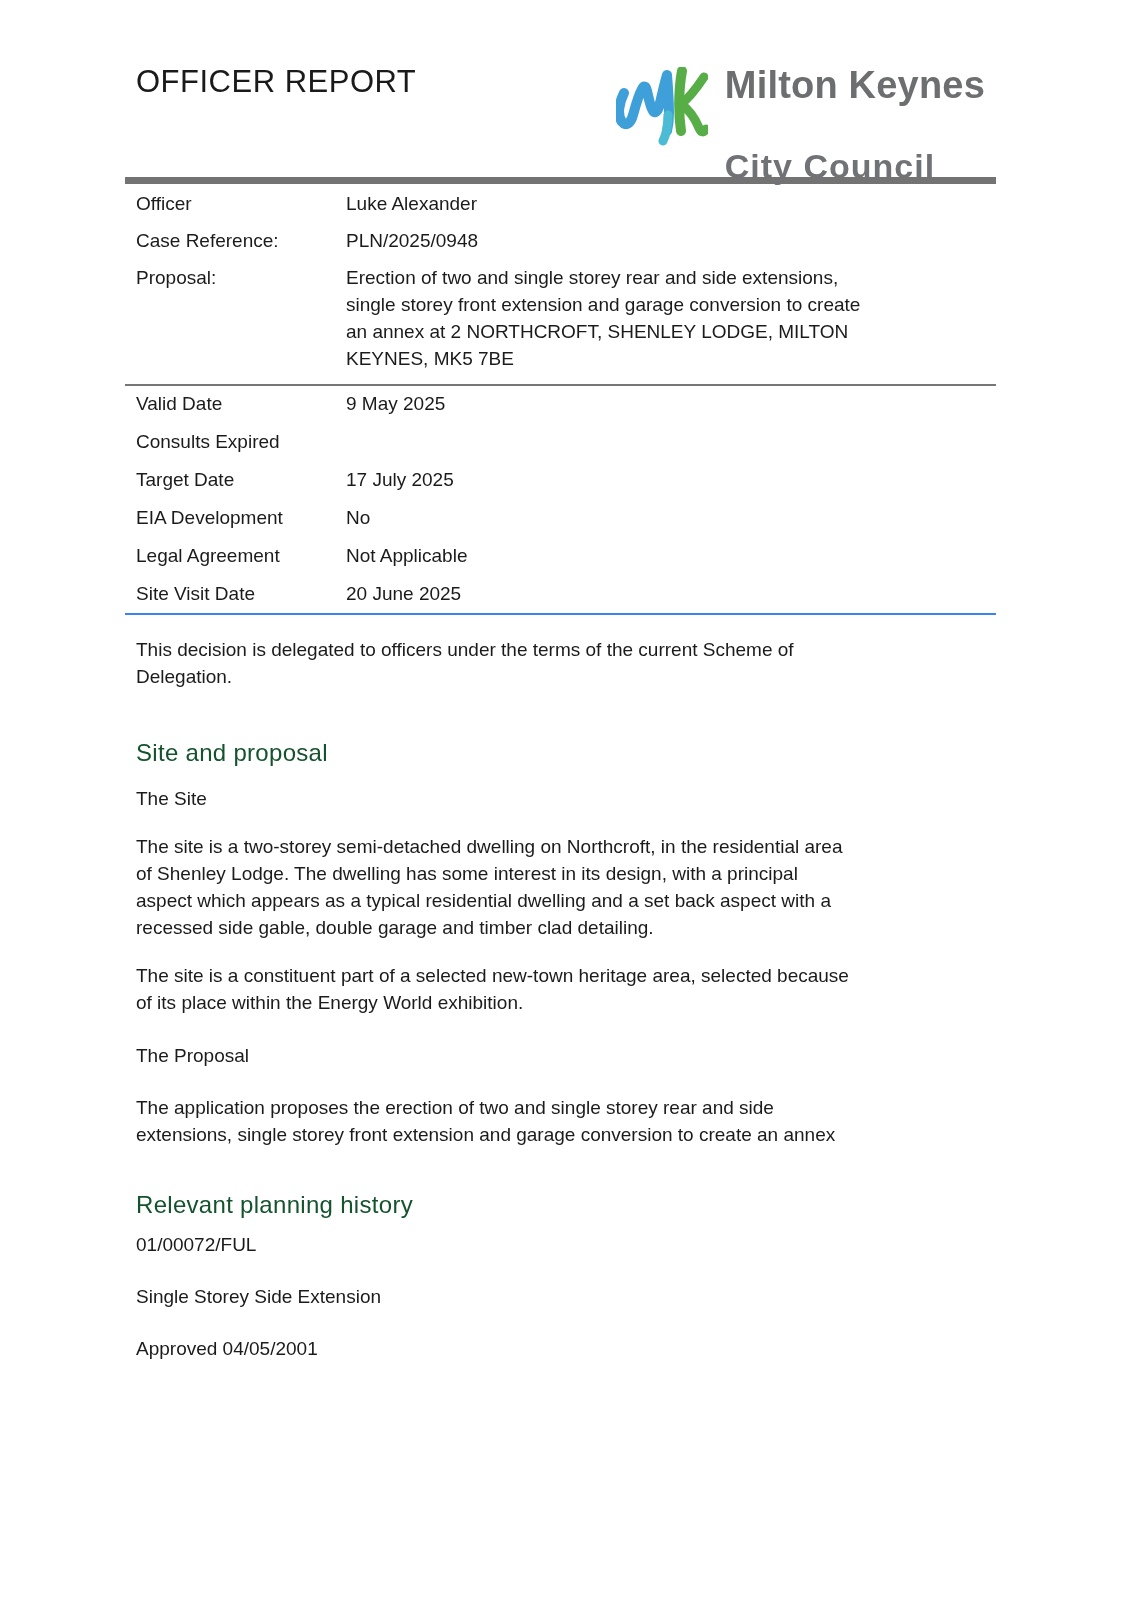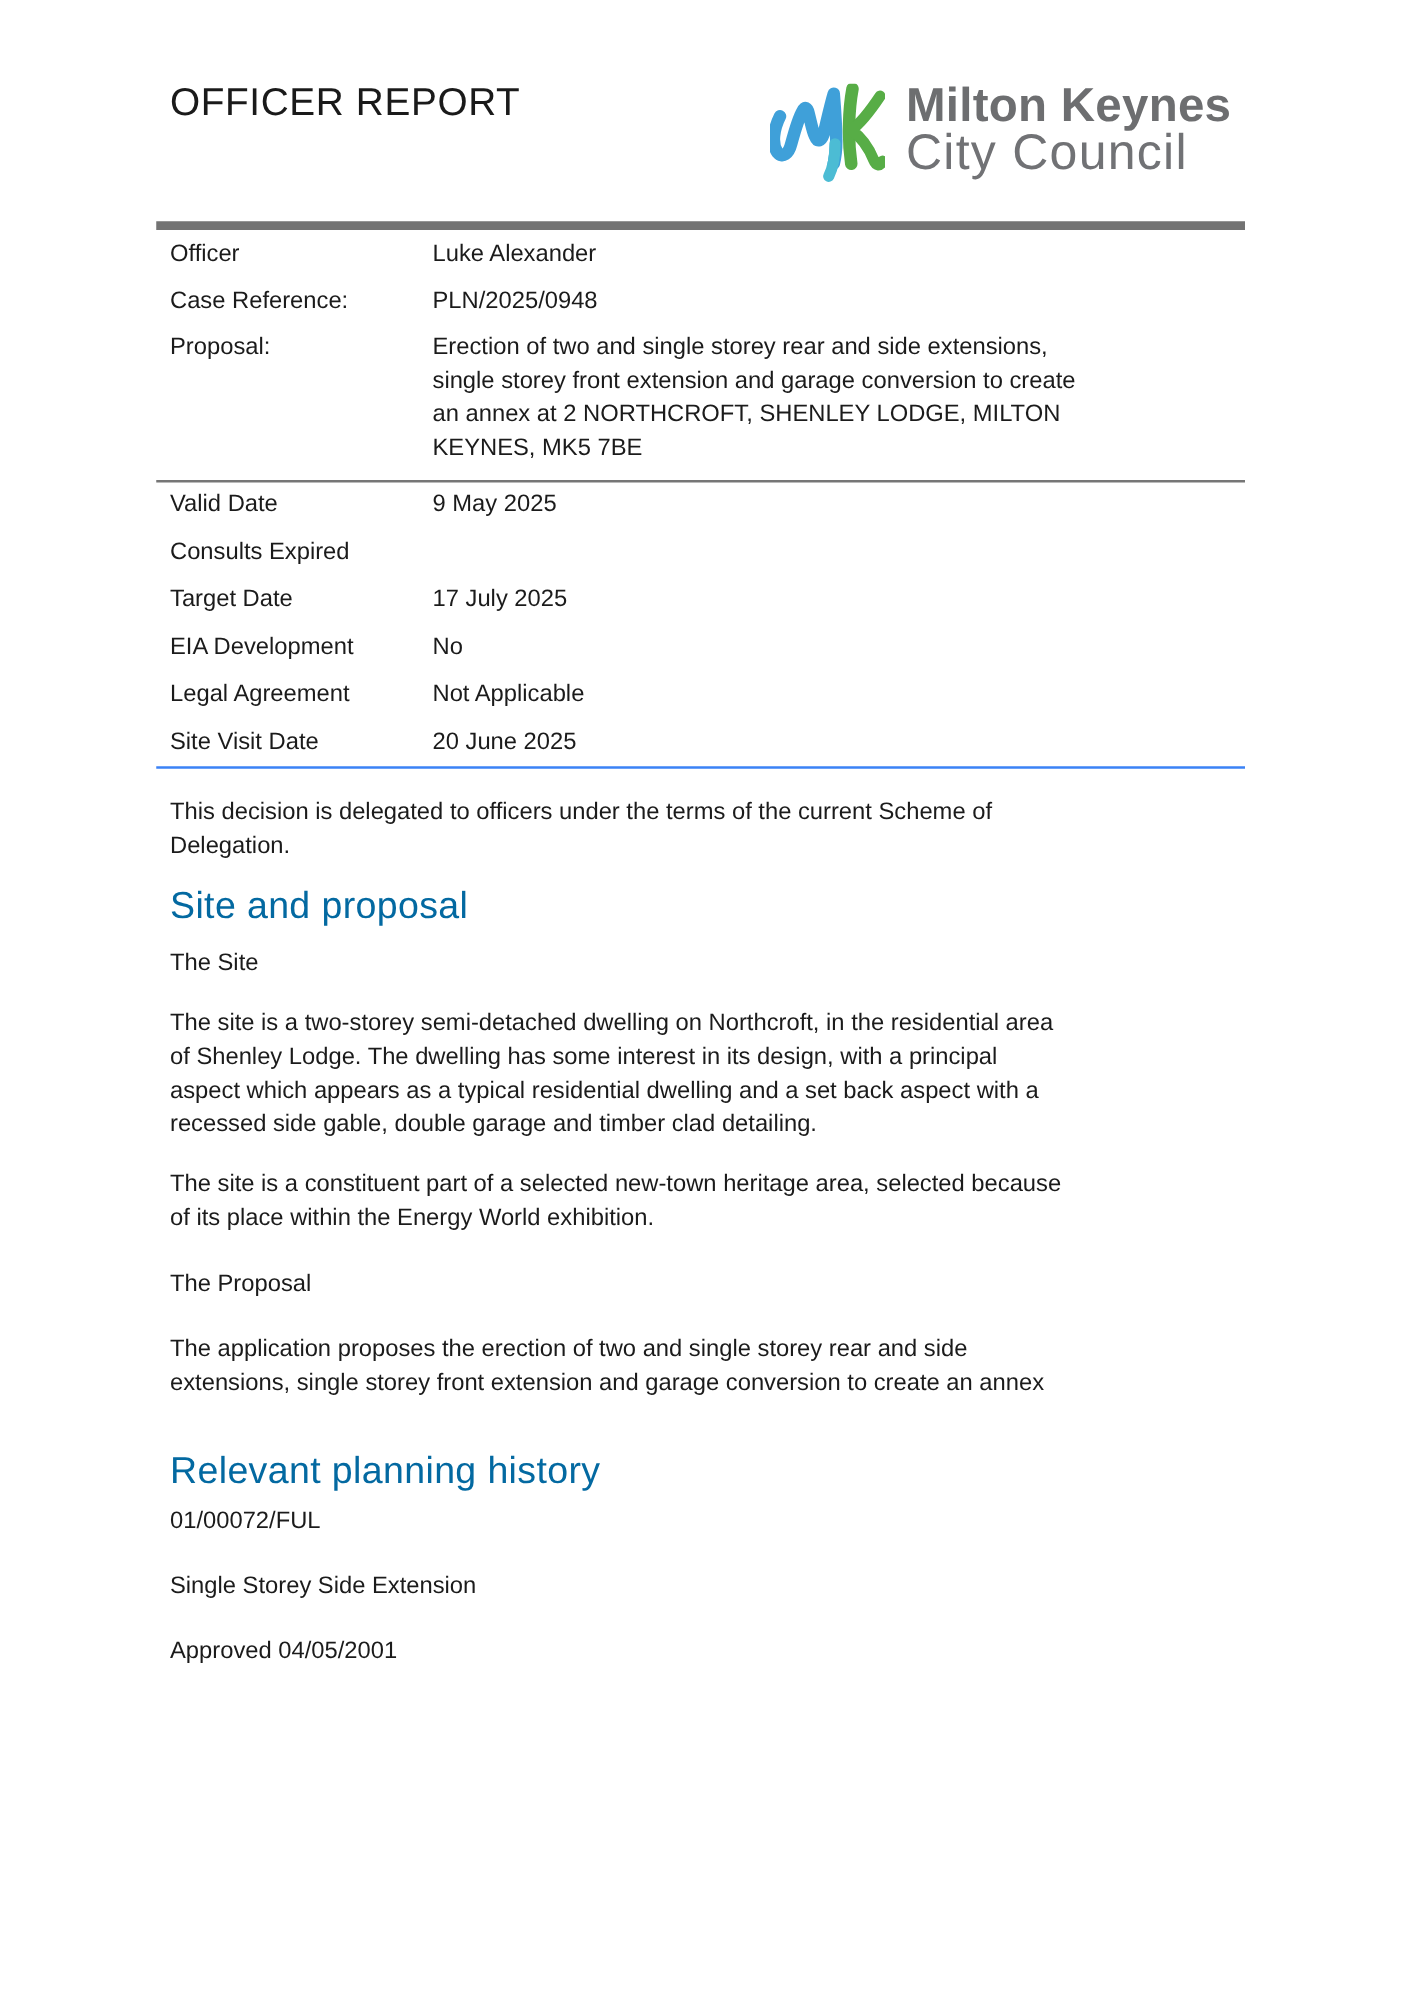--- a/index.html
+++ b/index.html
@@ -26,21 +26,21 @@
     font-size: 31px;
     line-height: 36px;
     font-weight: 400;
     letter-spacing: 0.5px;
     color: #1a1a1a;
   }
   .logo { display: flex; margin-top: 7px; gap: 17px; align-items: flex-start; }
   .mk-mark { width: 92px; height: 80px; flex: none; }
   .logo-text { display: flex; flex-direction: column; }
   .logo-line1 { font-size: 38px; line-height: 37px; font-weight: 700; color: #6d6e70; letter-spacing: 0.2px; }
-  .logo-line2 { font-size: 40px; line-height: 36px; font-weight: 400; color: #717275; letter-spacing: 1px; }
+  .logo-line2 { font-size: 34px; line-height: 36px; font-weight: 700; color: #717275; letter-spacing: 1px; margin-top: 44px; }
 
   
   .content { margin: 0 136px; font-size: 19px; line-height: 27px; }
 
   
   .tbl { margin-left: -11px; padding-left: 11px; }
   .tbl-case {
     margin-top: 32px;
     border-top: 7px solid #737373;
     padding-top: 6px;
@@ -56,26 +56,26 @@
   .tbl-dates .trow { margin-bottom: 11px; }
   .trow:last-child { margin-bottom: 0; }
   .tlabel { width: 210px; flex: none; }
   .tvalue { flex: 1; }
 
   .lines { white-space: pre-line; }
 
   
   .para { margin: 21px 0 0 0; }
   .h2 {
-    font-size: 30px;
+    font-size: 24px;
     line-height: 38px;
     font-weight: 400;
     letter-spacing: 0.3px;
-    color: #0369a1;
-    margin: 16px 0 0 0;
+    color: #14532d;
+    margin: 44px 0 0 0;
   }
   .mt7  { margin-top: 7px; }
   .mt13 { margin-top: 13px; }
   .mt25 { margin-top: 25px; }
   .mt26 { margin-top: 26px; }
   .mt38 { margin-top: 38px; }
 
   
   .ftr {
     position: absolute;

